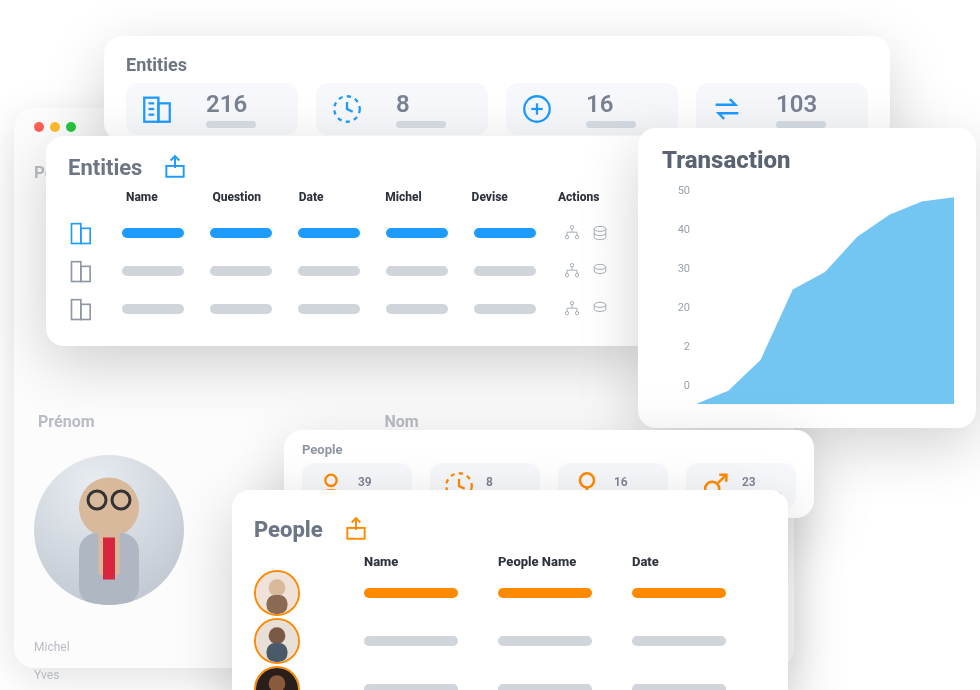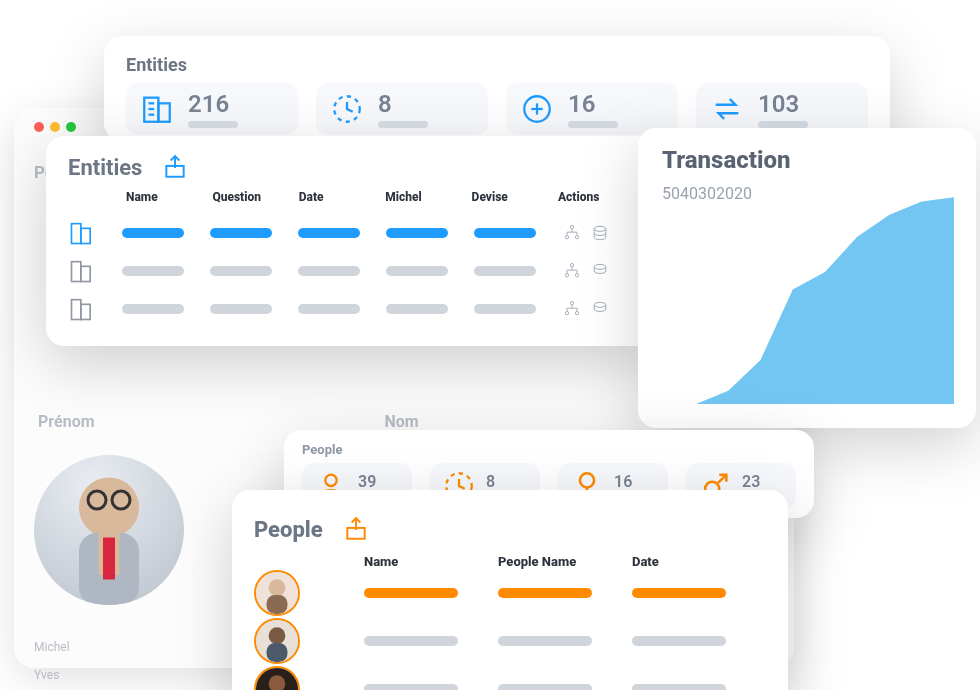--- a/index.html
+++ b/index.html
@@ -41,21 +41,21 @@
     margin-top:24px; overflow:hidden; position:relative;
   }
   .avatar-big svg { width:100%; height:100%; }
   .bg-names { margin-top:28px; font-size:12px; color:#b8bcc4; line-height:28px; }
 
   
   #entities-top { left:104px; top:0; width:786px; height:105px; }
   #entities-top .title { color:#6c7684; font-weight:700; font-size:18px; margin-bottom:8px; }
   .statrow { display:flex; gap:18px; }
   .statbox {
-    flex:1; background:#f6f8fb; border-radius:12px; display:flex; align-items:center; gap:14px;
+    flex:1; background:#f6f8fb; border-radius:12px; display:flex; align-items:center; gap:32px;
     padding:8px 14px; height:52px;
   }
   .statbox .icon { width:34px; height:34px; color:#1e9bff; flex-shrink:0;}
   .statbox .val { font-size:24px; font-weight:600; color:#7a8393; }
   .statbox .bar { width:50px; height:7px; background:#d7dde4; border-radius:4px; margin-top:3px;}
 
   
   #entities-table { left:46px; top:100px; width:608px; height:210px; }
   #entities-table .hdr { display:flex; align-items:center; gap:20px; margin-bottom:10px;}
   #entities-table .hdr .title{ color:#6c7684; font-weight:700; font-size:22px;}
@@ -65,28 +65,28 @@
   .rowicon { width:28px; height:28px; color:#8e97a3; }
   .pill { height:10px; border-radius:6px; width:70%; background:#cfd5db;}
   .pill.blue { background:#1e9bff;}
   .action-icons { display:flex; gap:8px; color:#a7afb9;}
   .action-icons svg{width:20px;height:20px;}
 
   
   #transaction { left:638px; top:92px; width:338px; height:300px;padding-left:24px; }
   #transaction .title { color:#5a6372; font-weight:800; font-size:24px; margin-bottom:10px;}
   .chart-wrap { position:relative; height:220px; padding-left:34px;}
-  .ylabels { position:absolute; left:0; top:0; bottom:12px; width:28px; display:flex; flex-direction:row; justify-content:space-between; font-size:16px; color:#9aa2ad; text-align:right;}
+  .ylabels { position:absolute; left:0; top:0; bottom:12px; width:28px; display:flex; flex-direction:column; justify-content:space-between; font-size:11px; color:#9aa2ad; text-align:right;}
   .chart-wrap svg { width:100%; height:100%; }
 
   
   #people-top { left:284px; top:394px; width:530px; height:88px; padding:12px 18px;}
   #people-top .title { color:#8e97a3; font-weight:700; font-size:13px; margin-bottom:6px;}
   #people-top .statbox .icon { color:#ff8a00; }
-  #people-top .val{font-size:16px;}
+  #people-top .val{font-size:12px;}
   #people-top .statbox{height:46px; padding:6px 12px; gap:10px;}
   #people-top .bar{width:40px;height:6px;}
 
   
   #people-table { left:232px; top:454px; width:556px; height:234px;}
   #people-table .hdr{display:flex; align-items:center; gap:20px; margin-top:8px;}
   #people-table .title{color:#6c7684; font-weight:800; font-size:22px;}
   #people-table .export-icon{color:#ff8a00;}
   .phead { display:grid; grid-template-columns: 110px repeat(3,1fr); font-size:13px; font-weight:800; margin-top:12px; color:#2d333d;}
   .prow { display:grid; grid-template-columns: 110px repeat(3,1fr); align-items:center; height:48px;}

